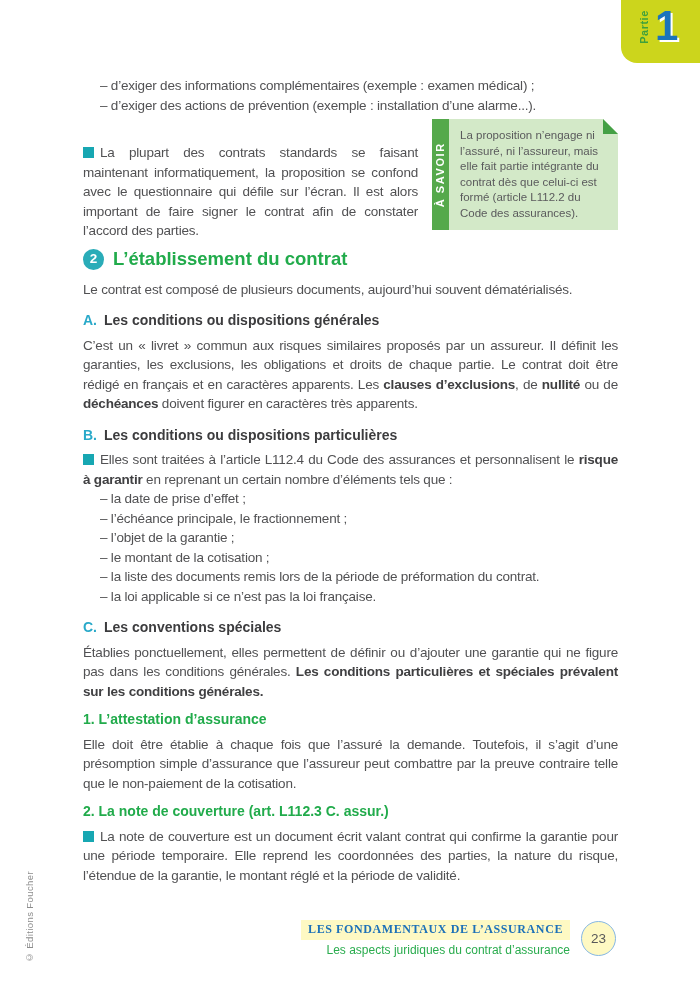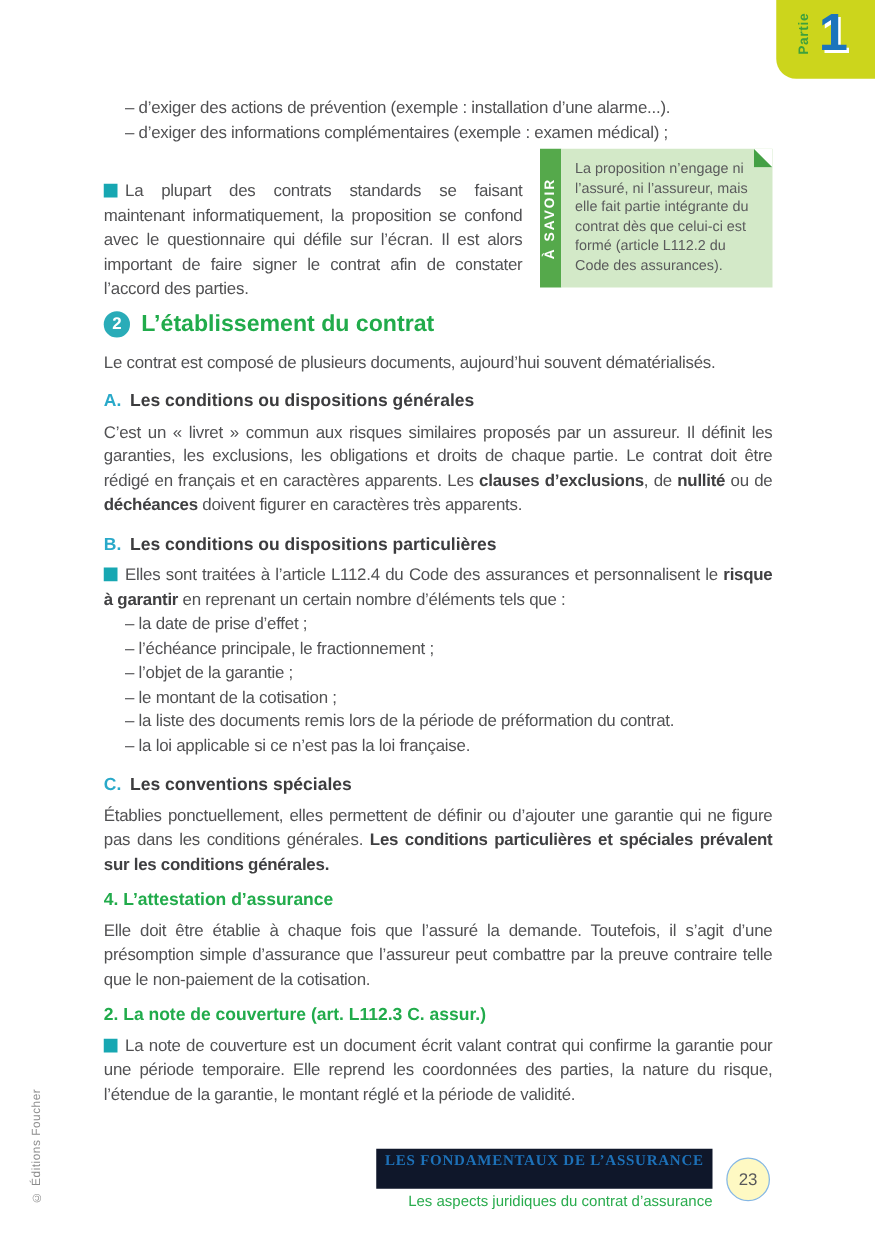--- a/index.html
+++ b/index.html
@@ -42,45 +42,45 @@
       font-size:13.5px;font-weight:700;display:flex;align-items:center;justify-content:center;
       flex:0 0 auto;letter-spacing:0;}
   .h2 .t{color:#21ab4b;font-size:18.5px;font-weight:700;letter-spacing:0;}
   .h3{margin:12px 0 0 0;font-size:14px;font-weight:700;color:#3c3c3e;letter-spacing:0;}
   .h3 .letter{color:#29a9c9;margin-right:7px;}
   .h4{margin:9px 0 0 0;font-size:14px;font-weight:700;color:#21ab4b;letter-spacing:0;}
   .tight{margin-top:5px;}
   
   .footer{position:absolute;top:919px;right:84px;display:flex;align-items:center;gap:11px;}
   .footer-text{text-align:right;}
-  .footer-bar{display:inline-block;background:#0f172a;color:#1d71b8;
+  .footer-bar{display:inline-block;background:#fef9c3;color:#1d71b8;
       font-family:"Liberation Serif", serif;font-weight:700;font-size:12px;
-      letter-spacing:.6px;padding:2px 7px 15px 7px;text-align:center;}
+      letter-spacing:.6px;padding:2px 7px 3px 7px;text-align:center;}
   .footer-sub{color:#2aac4e;font-size:12px;margin-top:3px;}
   .page-circle{width:33px;height:33px;border-radius:50%;border:1.6px solid #85b7e4;
       color:#58585a;font-size:13.5px;display:flex;align-items:center;justify-content:center;
       background:#fef9c3;flex:0 0 auto;}
 </style>
 </head>
 <body>
 
 <div class="page">
 
   <div class="part-tab">
     <span class="partie">Partie</span>
     <span class="num">1</span>
   </div>
 
   <div class="side-note">© Éditions Foucher</div>
 
   <div class="content">
 
     <ul class="dash-list">
+      <li>– d’exiger des informations complémentaires (exemple : examen médical) ;</li>
       <li>– d’exiger des actions de prévention (exemple : installation d’une alarme...).</li>
-      <li>– d’exiger des informations complémentaires (exemple : examen médical) ;</li>
     </ul>
 
 
     <div class="savoir-box">
       <div class="savoir-strip">
         <span>À SAVOIR</span>
       </div>
       <div class="savoir-body">
         <span>La proposition n’engage ni l’assuré, ni l’assureur, mais elle fait partie intégrante du contrat dès que celui-ci est formé (article L112.2 du Code des assurances).</span>
         <div class="fold">
@@ -109,21 +109,21 @@
       <li>– l’échéance principale, le fractionnement ;</li>
       <li>– l’objet de la garantie ;</li>
       <li>– le montant de la cotisation ;</li>
       <li>– la liste des documents remis lors de la période de préformation du contrat.</li>
       <li>– la loi applicable si ce n’est pas la loi française.</li>
     </ul>
 
     <h3 class="h3"><span class="letter">C.</span><span>Les conventions spéciales</span></h3>
     <p class="par tight"><span>Établies ponctuellement, elles permettent de définir ou d’ajouter une garantie qui ne figure pas dans les conditions générales. </span><span class="b">Les conditions particulières et spéciales prévalent sur les conditions générales.</span></p>
 
-    <h4 class="h4">4.  L’attestation d’assurance</h4>
+    <h4 class="h4">1.  L’attestation d’assurance</h4>
     <p class="par tight">Elle doit être établie à chaque fois que l’assuré la demande. Toutefois, il s’agit d’une présomption simple d’assurance que l’assureur peut combattre par la preuve contraire telle que le non-paiement de la cotisation.</p>
 
     <h4 class="h4">2.  La note de couverture (art. L112.3 C. assur.)</h4>
     <p class="par tight"><span class="sq"></span><span>La note de couverture est un document écrit valant contrat qui confirme la garantie pour une période temporaire. Elle reprend les coordonnées des parties, la nature du risque, l’étendue de la garantie, le montant réglé et la période de validité.</span></p>
 
   </div>
 
   <div class="footer">
     <div class="footer-text">
       <span class="footer-bar">LES FONDAMENTAUX DE L’ASSURANCE</span>

